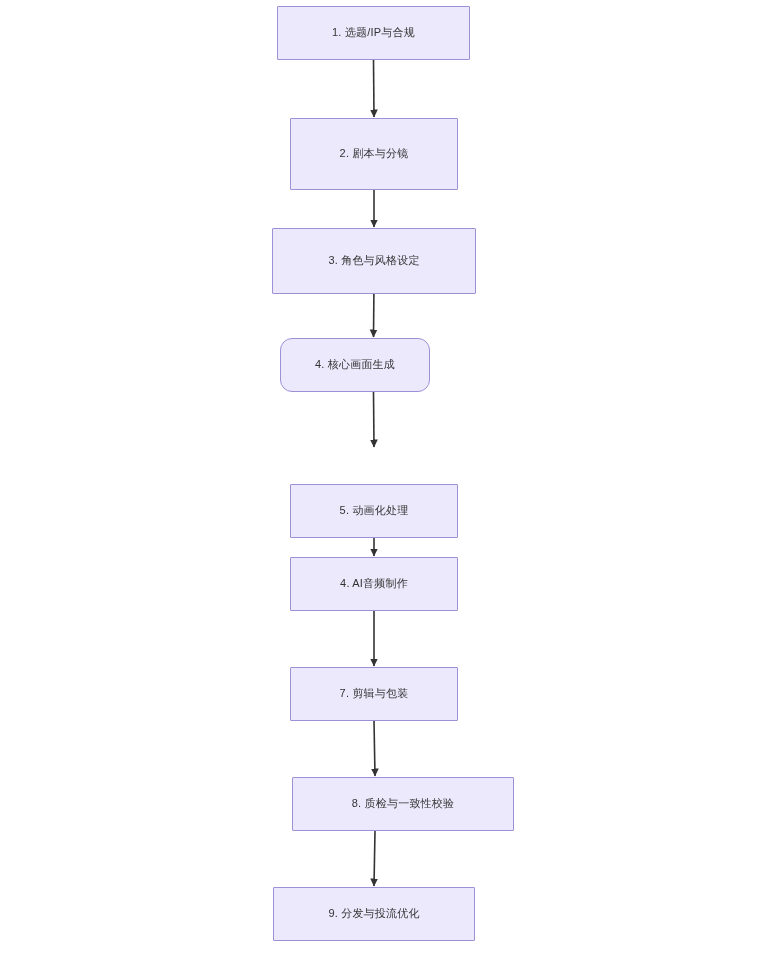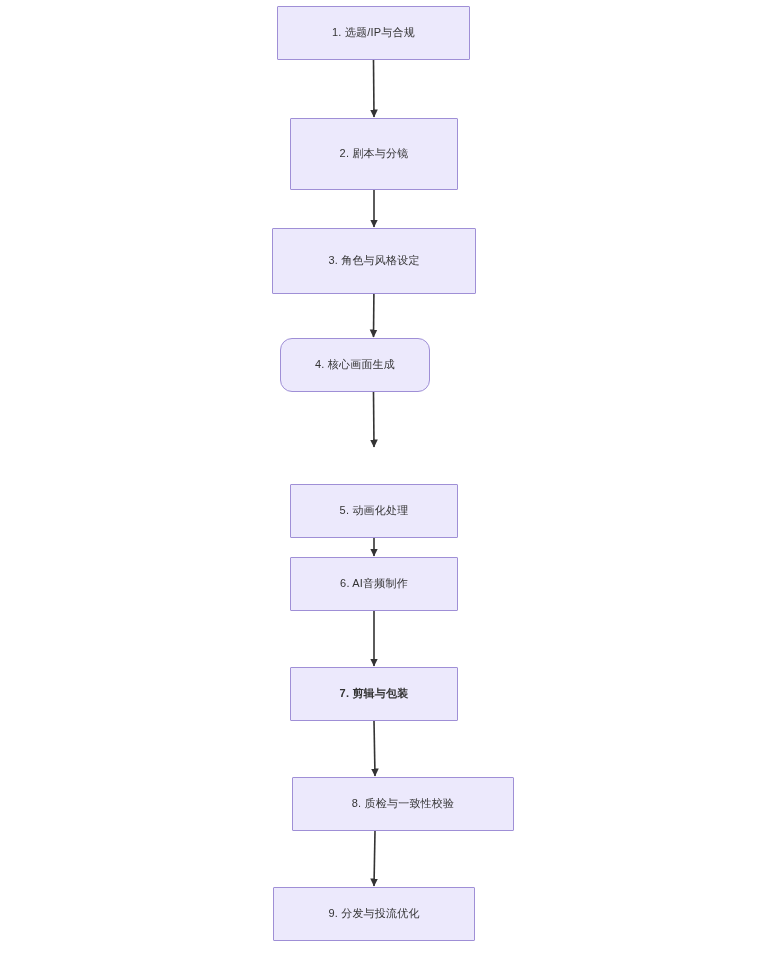--- a/index.html
+++ b/index.html
@@ -84,24 +84,24 @@
 
   <div class="node" style="left: 280px; top: 338px; width: 150px; height: 54px; border-radius: 12px;">
     <span class="node-label">4. 核心画面生成</span>
   </div>
 
   <div class="node" style="left: 290px; top: 448px; width: 168px; height: 54px; margin-top: 36px;">
     <span class="node-label">5. 动画化处理</span>
   </div>
 
   <div class="node" style="left: 290px; top: 557px; width: 168px; height: 54px;">
-    <span class="node-label">6. AI音频制作</span>
+    <span class="node-label">4. AI音频制作</span>
   </div>
 
-  <div class="node" style="left: 290px; top: 667px; width: 168px; height: 54px; font-weight: bold;">
+  <div class="node" style="left: 290px; top: 667px; width: 168px; height: 54px;">
     <span class="node-label">7. 剪辑与包装</span>
   </div>
 
   <div class="node" style="left: 264px; top: 777px; width: 222px; height: 54px; margin-left: 28px;">
     <span class="node-label">8. 质检与一致性校验</span>
   </div>
 
   <div class="node" style="left: 273px; top: 887px; width: 202px; height: 54px;">
     <span class="node-label">9. 分发与投流优化</span>
   </div>

